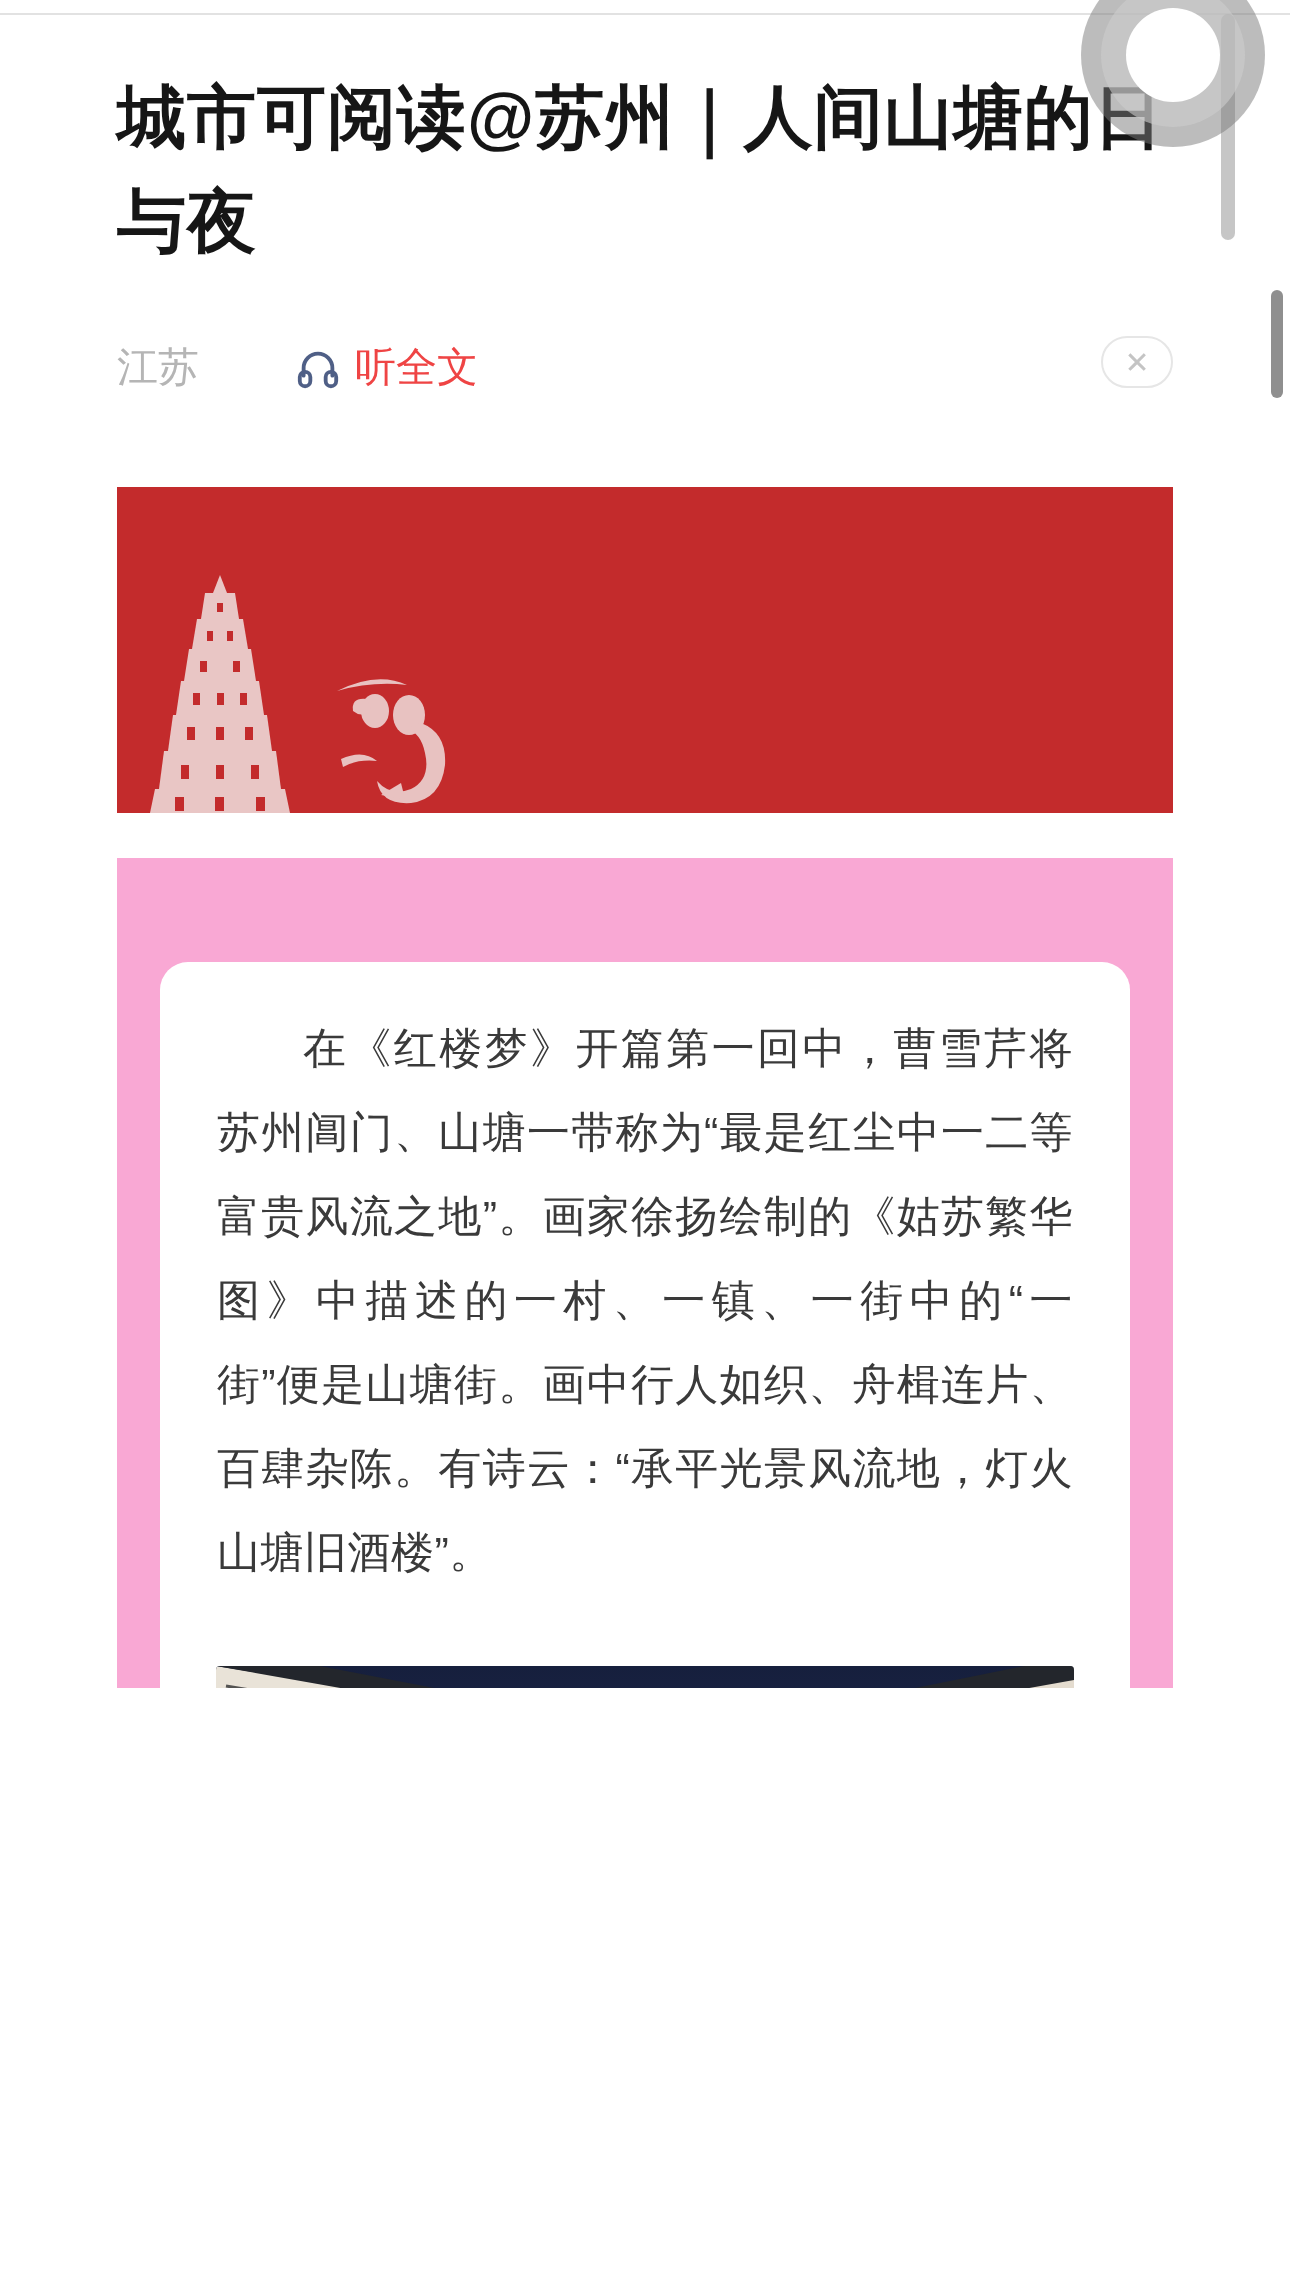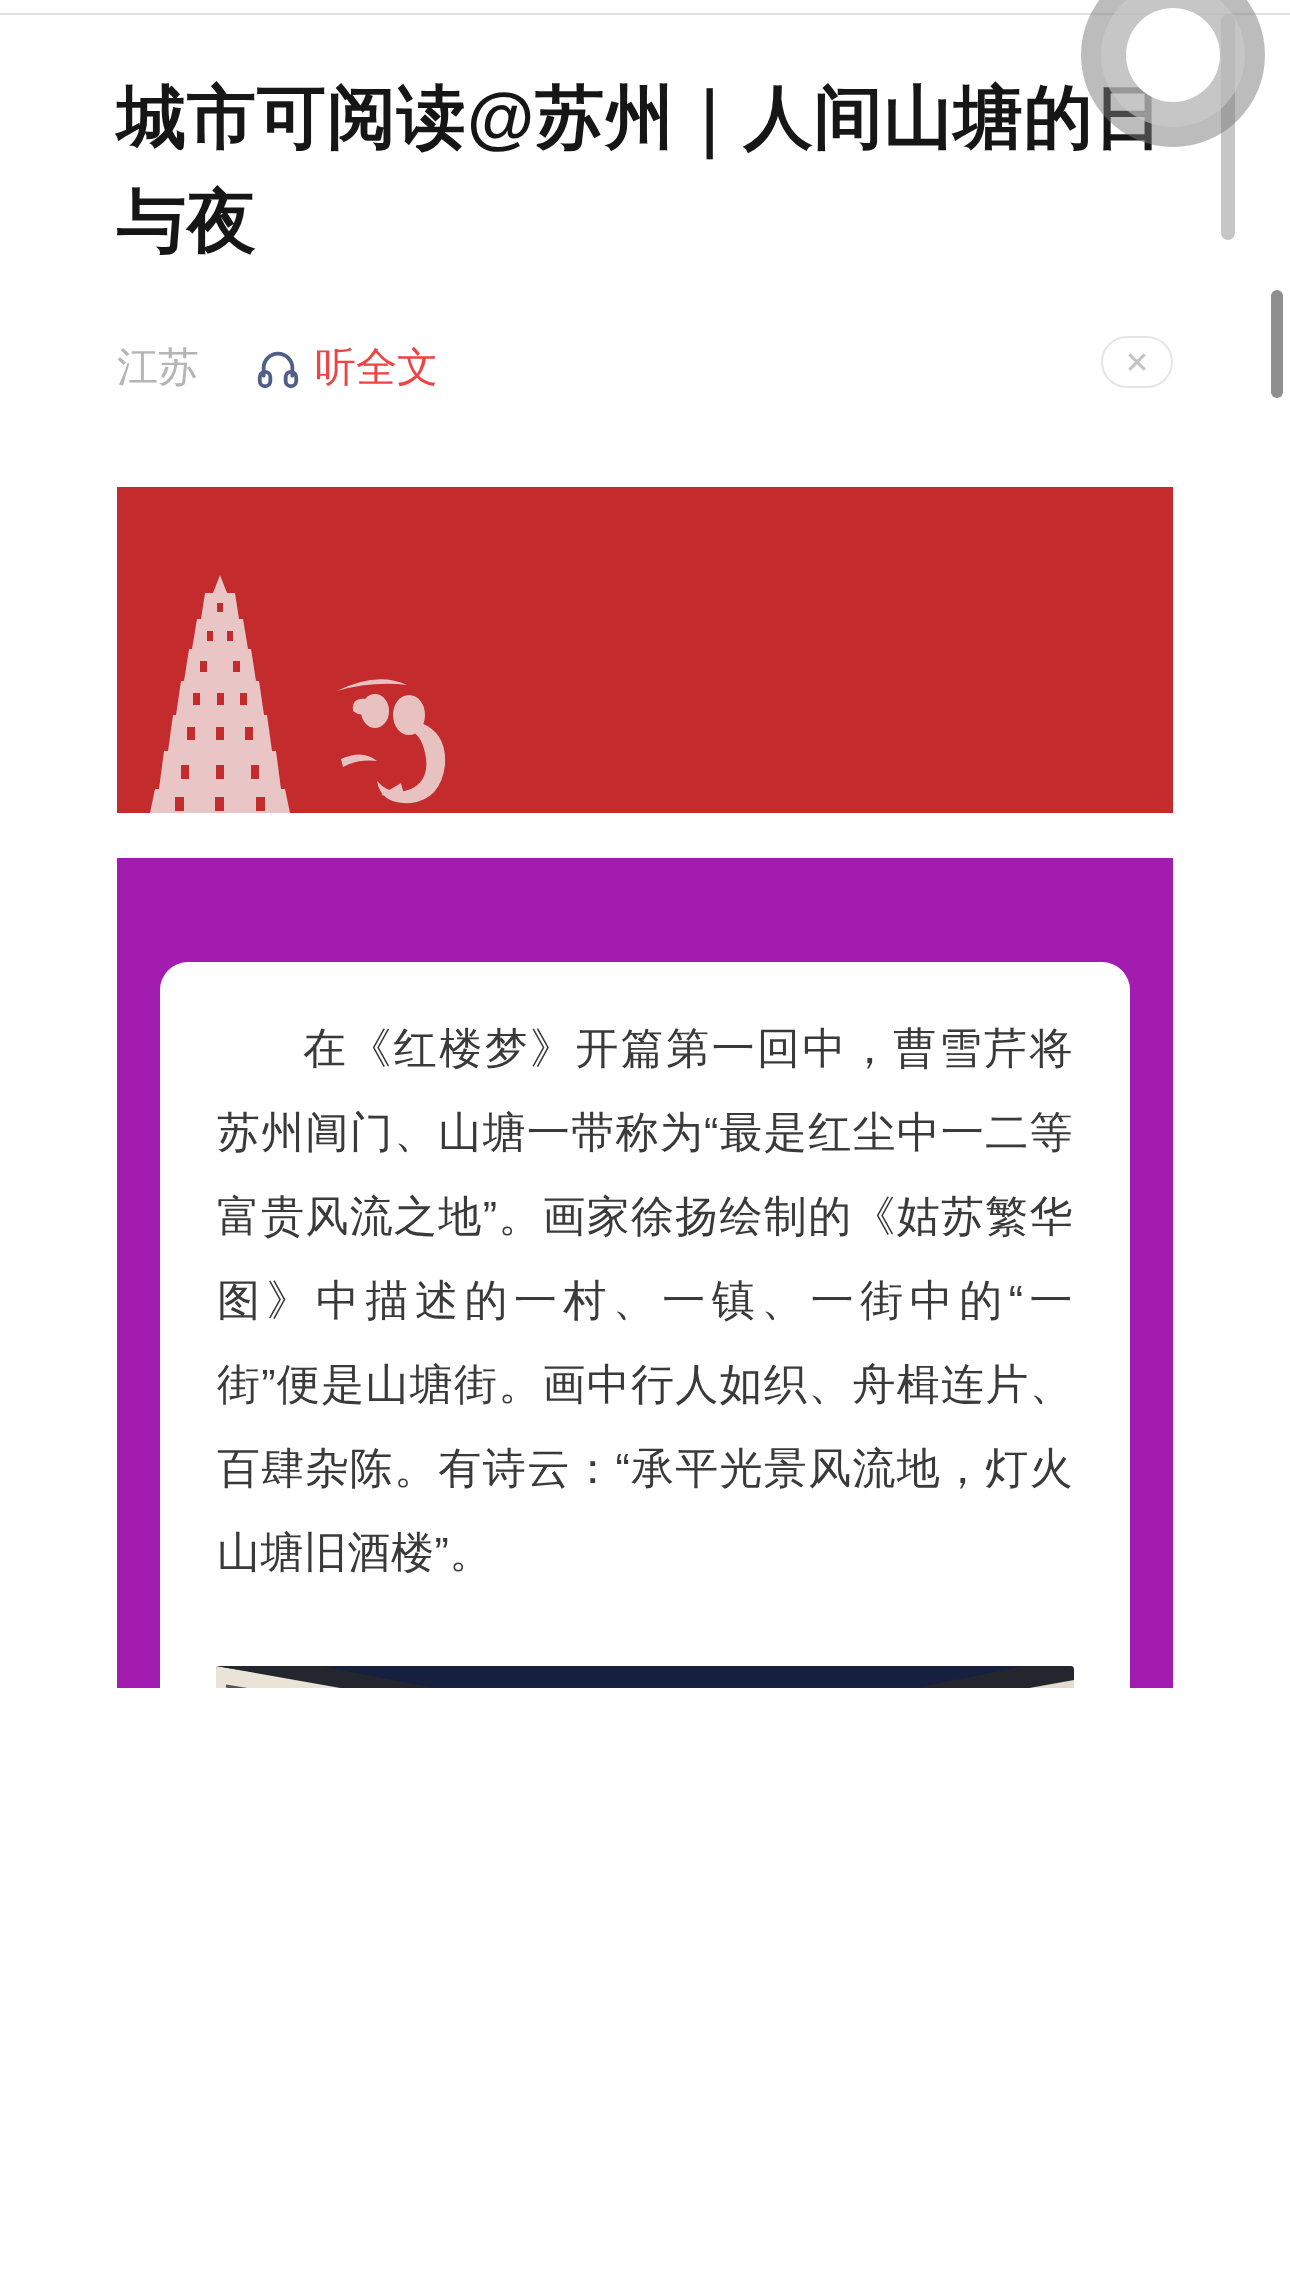--- a/index.html
+++ b/index.html
@@ -6,21 +6,21 @@
   .page{position:relative;width:1290px;height:1688px;background:#ffffff;overflow:hidden;
         font-family:"Liberation Sans","DejaVu Sans",sans-serif;}
   .hairline-top{position:absolute;left:0;top:13px;width:1290px;height:2px;background:#e2e2e2;}
 
   
   .title{position:absolute;left:117px;top:20px;width:1060px;font-size:69px;line-height:104px;
          font-weight:600;color:#161616;letter-spacing:1px;}
   .byline{position:absolute;left:117px;top:262px;font-size:40px;white-space:nowrap;}
   .account{color:#576b95;}
   .date{color:#b3b3b3;margin-left:34px;}
-  .meta{position:absolute;left:117px;top:340px;display:flex;align-items:center;font-size:41px;}
+  .meta{position:absolute;left:117px;top:340px;display:flex;align-items:center;font-size:41px;gap:40px;}
   .location{color:#b5b5b5;}
   .listen{display:flex;align-items:center;margin-left:56px;color:#ef4444;}
   .listen svg{display:block;margin-right:14px;}
   .close-btn{position:absolute;left:1101px;top:336px;width:72px;height:52px;border:2px solid #e6e6e6;
              border-radius:27px;box-sizing:border-box;display:flex;align-items:center;justify-content:center;
              color:#c4c4c4;font-size:30px;background:#fff;z-index:8;}
 
   
   .loupe-bar{position:absolute;left:1221px;top:14px;width:14px;height:226px;
              background:rgba(152,152,152,.55);border-radius:7px;z-index:9;}
@@ -30,21 +30,21 @@
              display:flex;align-items:center;justify-content:center;}
   .loupe-center{width:94px;height:94px;border-radius:50%;background:#ffffff;}
   .scrollbar{position:absolute;left:1271px;top:290px;width:12px;height:108px;background:#8f8f8f;
              border-radius:6px;z-index:9;}
 
   
   .banner{position:absolute;left:117px;top:487px;width:1056px;height:326px;background:#c32b2c;overflow:hidden;}
   .banner svg{position:absolute;bottom:0;}
 
   
-  .blue-box{position:absolute;left:117px;top:858px;width:1056px;height:1387px;background:#a21caf;overflow:hidden;}
+  .blue-box{position:absolute;left:117px;top:858px;width:1056px;height:1387px;background:#f9a8d4;overflow:hidden;}
   .card{position:absolute;left:43px;top:104px;width:970px;height:1400px;background:#ffffff;border-radius:28px;}
   .para{margin:44px 57px 0;font-size:43px;line-height:84px;color:#3a3a3a;text-align:justify;
         text-indent:2em;letter-spacing:.5px;}
   .photo{margin:72px auto 0;width:858px;height:387px;border-radius:4px;overflow:hidden;}
   .photo svg{display:block;}
   .highlight{margin-top:122px;text-align:center;font-size:42px;font-weight:700;color:#c0551f;line-height:80px;}
 
   
   .watermark{position:absolute;left:826px;top:2148px;display:flex;align-items:flex-start;z-index:6;}
   .wm-logo{width:104px;height:95px;margin-top:9px;background:#e63228;border-radius:26px;

